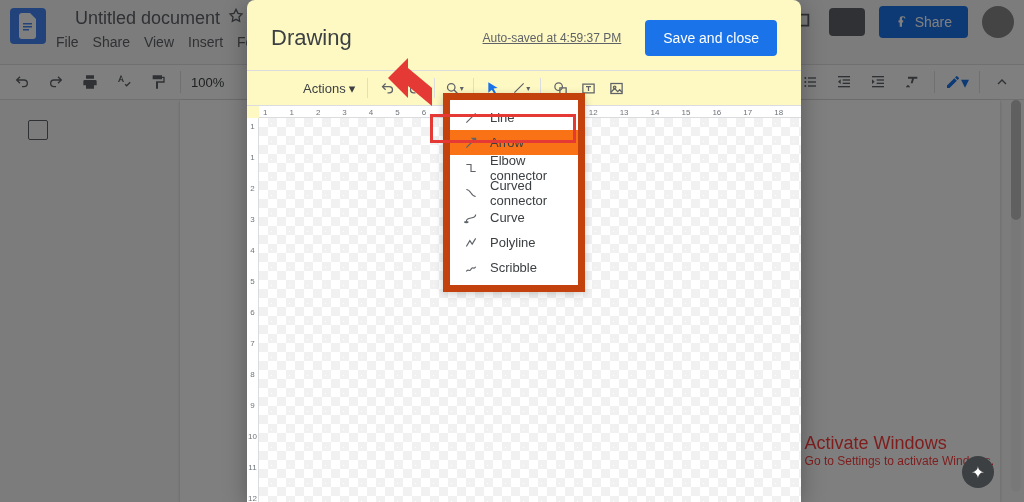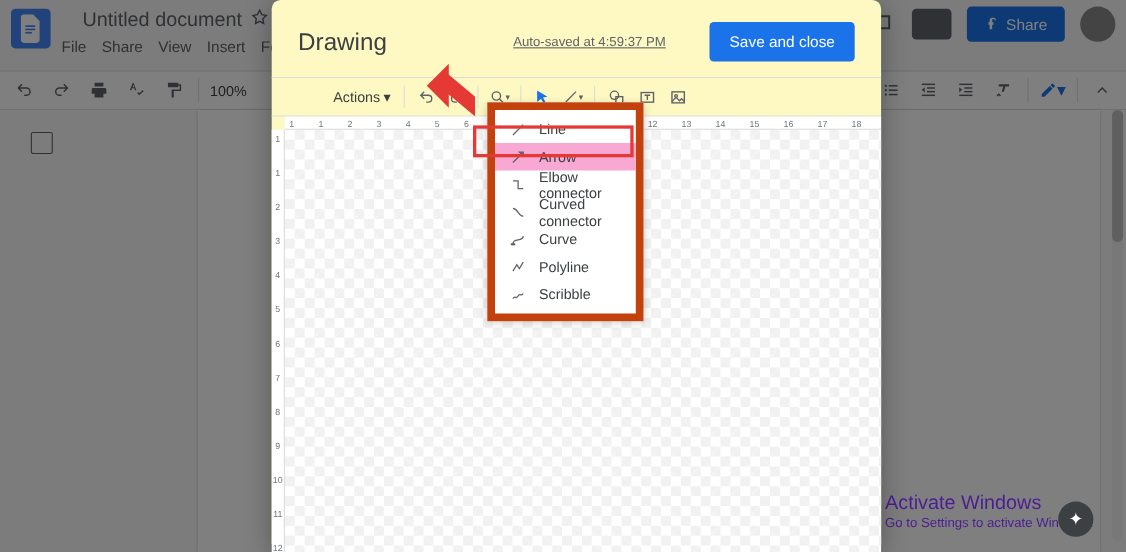--- a/index.html
+++ b/index.html
@@ -31,29 +31,29 @@
 .tb-right { margin-left: auto; display: flex; align-items: center; gap: 10px; }
 .edit-pen { color: #1a73e8; }
 
 .doc-canvas { position: absolute; top: 100px; left: 180px; right: 24px; bottom: 0; background: #fff; box-shadow: 0 1px 3px rgba(0,0,0,0.2); }
 .outline-icon { position: absolute; top: 120px; left: 28px; width: 20px; height: 20px; border: 1.5px solid #5f6368; border-radius: 2px; }
 .scrollbar { position: absolute; right: 3px; top: 100px; bottom: 10px; width: 10px; background: #f1f1f1; border-radius: 5px; }
 .scrollbar-thumb { position: absolute; top: 0; height: 120px; width: 100%; background: #c1c1c1; border-radius: 5px; }
 
 .explore-btn { position: absolute; bottom: 14px; right: 30px; width: 32px; height: 32px; background: #3c4043; border-radius: 50%; display: flex; align-items: center; justify-content: center; color: #fff; z-index: 7; }
 
-.watermark { position: absolute; bottom: 20px; right: 30px; text-align: left; color: #4c1d95; z-index: 7; margin-left: 20px; }
+.watermark { position: absolute; bottom: 34px; right: 30px; text-align: left; color: #7f1d1d; z-index: 7; margin-left: 20px; }
 .watermark-title { font-size: 18px; }
 .watermark-sub { font-size: 12px; }
 
 .dialog { position: absolute; top: 0; left: 247px; width: 554px; bottom: 0; background: #fef9c3; border-radius: 8px; box-shadow: 0 5px 25px rgba(0,0,0,0.3); z-index: 10; display: flex; flex-direction: column; }
 .dialog-header { display: flex; align-items: center; padding: 20px 24px 14px 24px; }
 .dialog-title { font-size: 22px; color: #3c4043; }
 .dialog-autosave { margin-left: auto; font-size: 12px; color: #5f6368; text-decoration: underline; }
-.dialog-save-btn { margin-left: 40px; background: #1a73e8; color: #fff; padding: 10px 18px; border-radius: 4px; font-size: 14px; font-weight: 500; }
+.dialog-save-btn { margin-left: 24px; background: #1a73e8; color: #fff; padding: 10px 18px; border-radius: 4px; font-size: 14px; font-weight: 500; }
 
 .dialog-toolbar { height: 36px; border-top: 1px solid #dadce0; border-bottom: 1px solid #dadce0; display: flex; align-items: center; padding: 0 16px; gap: 6px; }
 .dt-actions { font-size: 13px; color: #3c4043; display: flex; align-items: center; gap: 3px; padding-right: 4px; margin-left: 40px; }
 .dt-icon { width: 22px; height: 22px; display: flex; align-items: center; justify-content: center; color: #5f6368; cursor: pointer; }
 .dt-icon.select { color: #1a73e8; }
 .dt-sep { width: 1px; height: 20px; background: #dadce0; margin: 0 2px; }
 
 .canvas-area { flex: 1; position: relative; background-image:
   linear-gradient(45deg, #f1f1f1 25%, transparent 25%),
   linear-gradient(-45deg, #f1f1f1 25%, transparent 25%),
@@ -62,21 +62,21 @@
   background-size: 18px 18px;
   background-position: 0 0, 0 9px, 9px -9px, -9px 0px;
   background-color: #fff;
   margin: 12px 0 0 12px;
 }
 .ruler-h { position: absolute; top: -12px; left: 0; right: 0; height: 12px; background: #fff; border-bottom: 1px solid #dadce0; font-size: 8px; color: #70757a; display: flex; align-items: flex-end; overflow: hidden; padding-left: 4px; gap: 22px; white-space: nowrap; }
 .ruler-v { position: absolute; top: 0; left: -12px; bottom: 0; width: 12px; background: #fff; border-right: 1px solid #dadce0; font-size: 8px; color: #70757a; display: flex; flex-direction: column; align-items: center; gap: 22px; padding-top: 4px; }
 
 .line-menu { position: absolute; top: 93px; left: 443px; width: 142px; background: #fff; border: 7px solid #c2410c; box-shadow: 0 2px 8px rgba(0,0,0,0.2); z-index: 20; padding: 5px 0; }
 .line-menu-item { height: 25px; display: flex; align-items: center; padding: 0 14px; gap: 12px; font-size: 13px; color: #3c4043; cursor: pointer; }
-.line-menu-item.highlighted { background: #f9a8d4; }
+.line-menu-item.highlighted { background: #f97316; }
 .lm-icon { width: 14px; height: 14px; display: flex; align-items: center; justify-content: center; color: #5f6368; flex-shrink: 0; }
 
 .red-box { position: absolute; top: 114px; left: 430px; width: 146px; height: 29px; border: 3px solid #e53935; z-index: 25; pointer-events: none; }
 .red-arrow { position: absolute; top: 58px; left: 388px; width: 44px; height: 48px; z-index: 30; pointer-events: none; }
 </style>
 </head>
 <body>
 
 <div class="docs-bg">
   <div class="docs-header">

